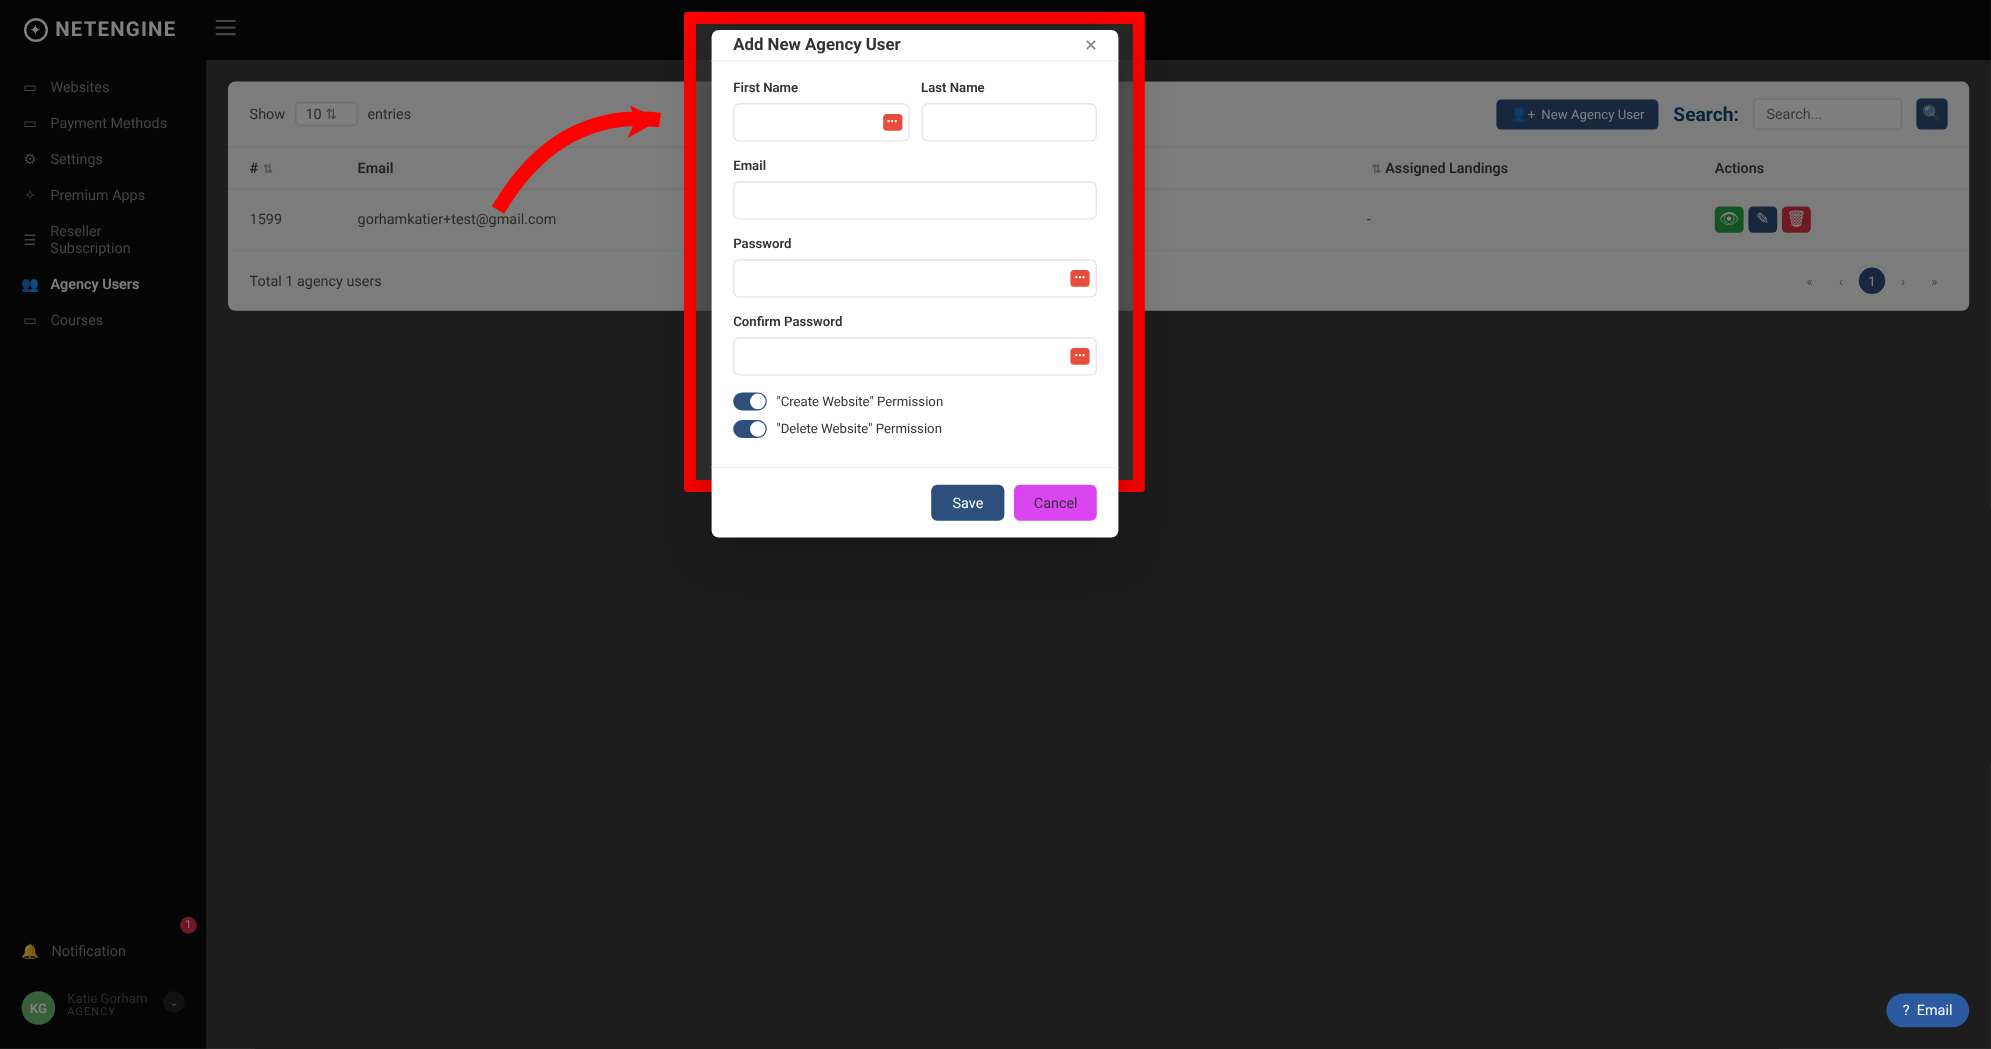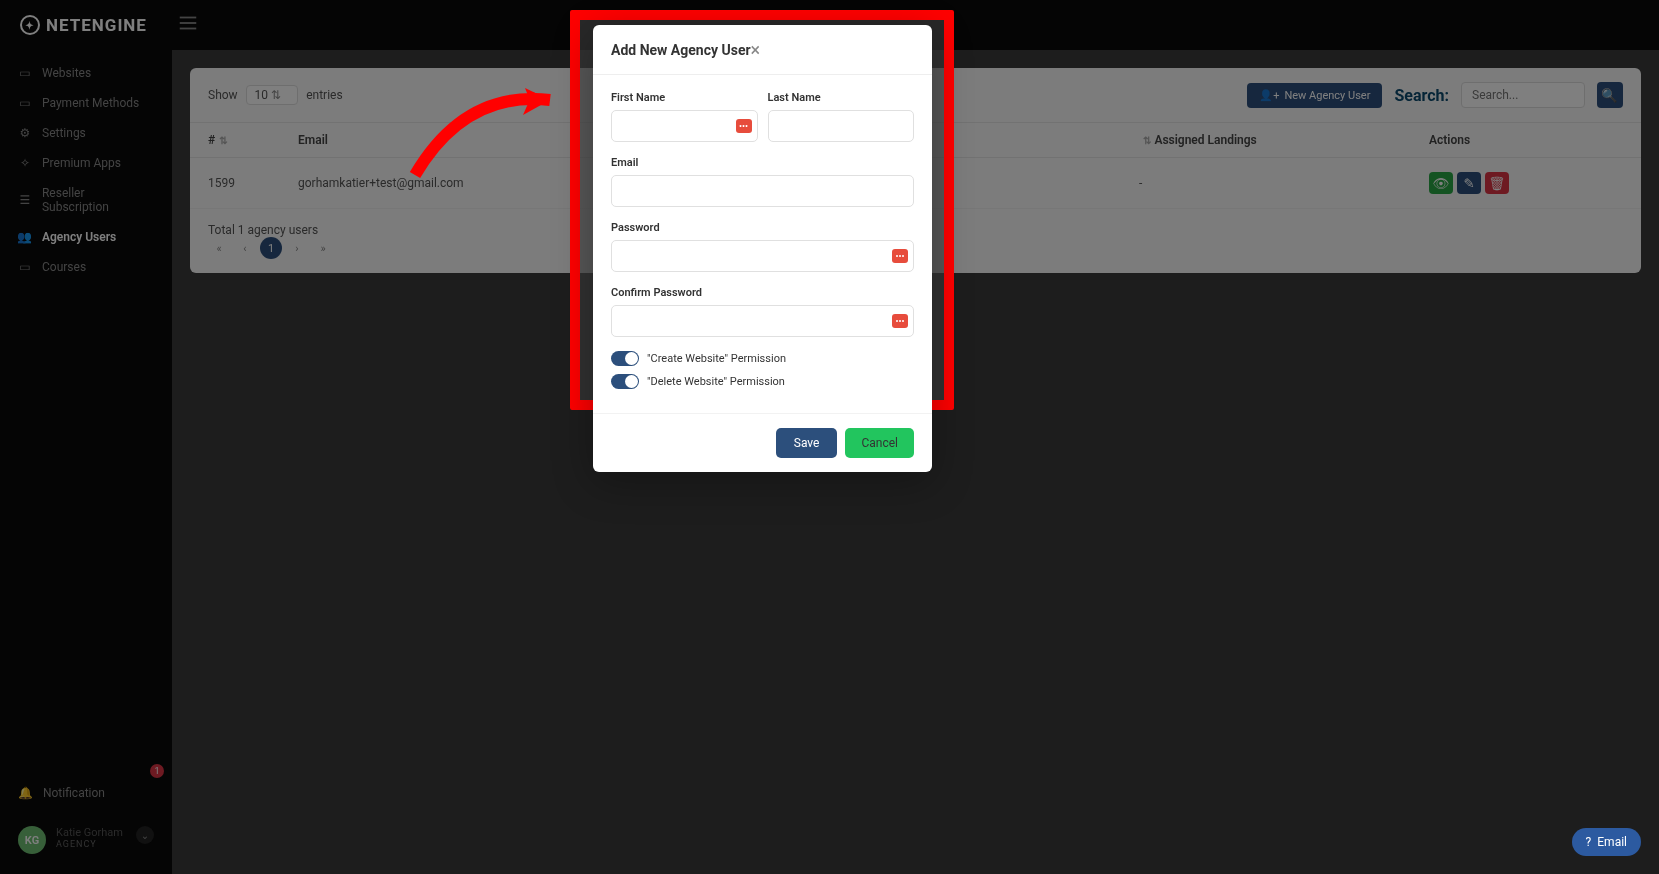--- a/index.html
+++ b/index.html
@@ -42,52 +42,52 @@
 .table { width: 100%; border-collapse: collapse; }
 .table th { text-align: left; padding: 10px 18px; color: #444; font-size: 12px; font-weight: 600; border-bottom: 1px solid #e5e5e5; }
 .table th .sort { color: #aaa; font-size: 10px; margin-left: 4px; }
 .table td { padding: 14px 18px; color: #555; font-size: 12px; border-bottom: 1px solid #eee; margin-left: 28px; }
 .action-btns { display: flex; gap: 4px; }
 .ab { width: 24px; height: 22px; border-radius: 4px; border: none; cursor: pointer; display: flex; align-items: center; justify-content: center; color: #fff; }
 .ab-green { background: #28a745; }
 .ab-blue { background: #2c4f7c; }
 .ab-red { background: #dc3545; }
 
-.card-footer { display: flex; align-items: flex-start; justify-content: space-between; padding: 14px 18px; flex-direction: column; }
+.card-footer { display: flex; align-items: center; justify-content: space-between; padding: 14px 18px; }
 .footer-text { color: #555; font-size: 12px; }
 .pagination { display: flex; gap: 4px; }
 .page-btn { width: 22px; height: 22px; border-radius: 50%; border: none; background: transparent; color: #888; font-size: 11px; cursor: pointer; }
 .page-btn.active { background: #2c4f7c; color: #fff; }
 
 
 .overlay { position: absolute; inset: 0; background: rgba(0,0,0,0.5); }
 
 
 .highlight-box { position: absolute; top: 10px; left: 570px; width: 384px; height: 400px; border: 10px solid #ff0000; border-radius: 2px; pointer-events: none; z-index: 998; background: rgba(64,64,64,0.6); }
 .arrow { position: absolute; top: 80px; left: 405px; z-index: 997; pointer-events: none; }
 
 
 .modal { position: absolute; top: 25px; left: 593px; width: 339px; background: #fff; border-radius: 6px; box-shadow: 0 10px 40px rgba(0,0,0,0.3); z-index: 1000; }
-.modal-header { display: flex; align-items: center; justify-content: flex-start; padding: 14px 18px; border-bottom: 1px solid #eee; }
+.modal-header { display: flex; align-items: center; justify-content: space-between; padding: 2px 18px; border-bottom: 1px solid #eee; }
 .modal-title { font-size: 14px; font-weight: 700; color: #333; }
 .modal-close { background: none; border: none; font-size: 18px; color: #888; cursor: pointer; }
 .modal-body { padding: 16px 18px; }
 .field-row { display: flex; gap: 10px; margin-bottom: 14px; }
 .field { flex: 1; }
 .field-label { font-size: 11px; font-weight: 600; color: #333; display: block; margin-bottom: 6px; }
 .field-input { width: 100%; border: 1px solid #e0e0e0; border-radius: 5px; padding: 8px 10px; font-size: 12px; position: relative; }
 .field-wrap { position: relative; }
 .pw-dots { position: absolute; right: 6px; top: 50%; transform: translateY(-50%); background: #e74c3c; border-radius: 3px; width: 16px; height: 14px; display: flex; align-items: center; justify-content: center; color: #fff; font-size: 9px; }
 .toggle-row { display: flex; align-items: center; gap: 8px; margin-bottom: 8px; }
 .toggle { width: 28px; height: 15px; background: #2c4f7c; border-radius: 10px; position: relative; cursor: pointer; }
 .toggle::after { content: ""; position: absolute; width: 13px; height: 13px; background: #fff; border-radius: 50%; top: 1px; right: 1px; }
 .toggle-label { font-size: 11px; color: #333; }
 .modal-footer { padding: 14px 18px; display: flex; justify-content: flex-end; gap: 8px; border-top: 1px solid #f2f2f2; }
 .btn-save { background: #2c4f7c; color: #fff; border: none; border-radius: 5px; padding: 8px 18px; font-size: 12px; cursor: pointer; }
-.btn-cancel { background: #22c55e; color: #333; border: none; border-radius: 5px; padding: 8px 16px; font-size: 12px; cursor: pointer; }
+.btn-cancel { background: #d946ef; color: #333; border: none; border-radius: 5px; padding: 8px 16px; font-size: 12px; cursor: pointer; }
 
 
 .help-btn { position: absolute; bottom: 18px; right: 18px; background: #2c5aa0; color: #fff; border: none; border-radius: 18px; padding: 7px 14px; font-size: 12px; display: flex; align-items: center; gap: 6px; cursor: pointer; z-index: 500; }
 </style>
 </head>
 <body>
 
 <div class="topbar">
   <div class="logo">
     <span class="logo-icon">✦</span>

